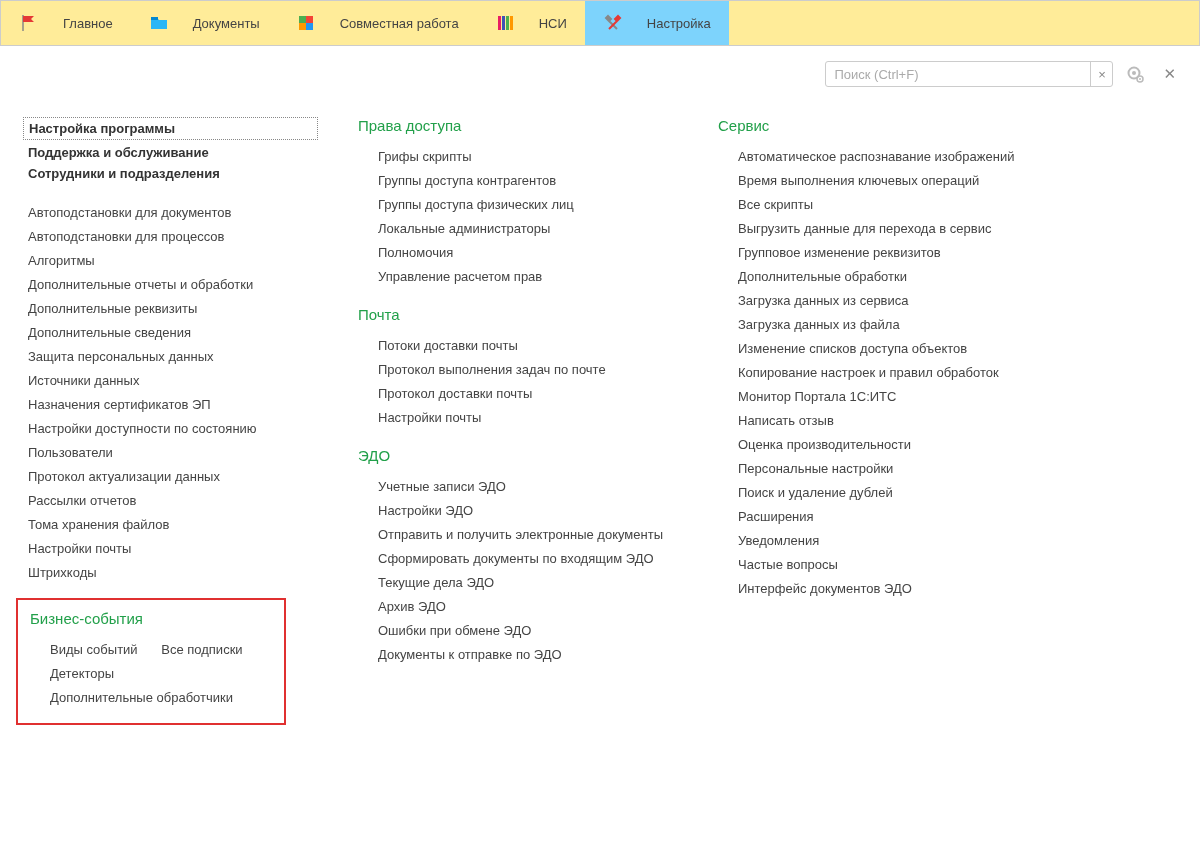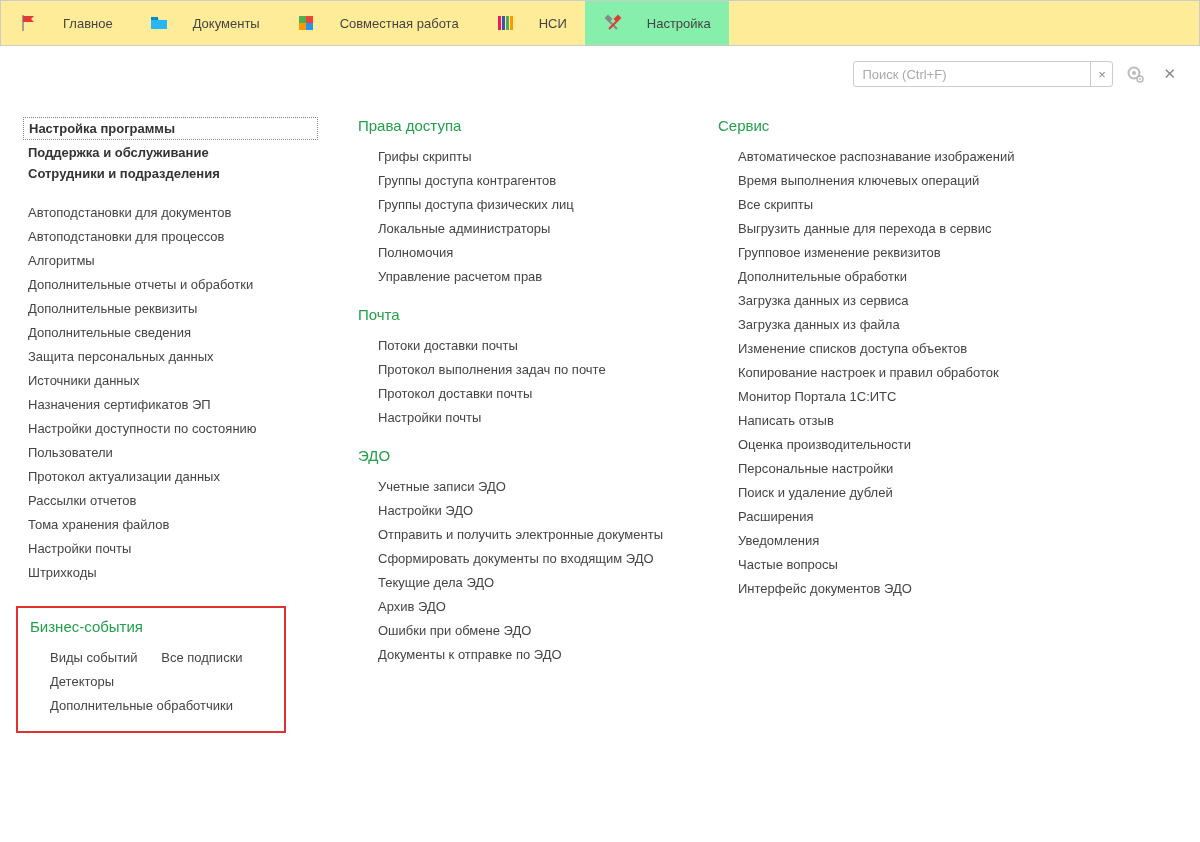--- a/index.html
+++ b/index.html
@@ -1,42 +1,42 @@
 <!DOCTYPE html>
 <html><head>
 <meta charset="utf-8">
 <style>
   * { box-sizing: border-box; margin: 0; padding: 0; }
   body { font-family: Arial, sans-serif; font-size: 13px; background: #fff; color: #333; width: 1200px; }
   
   .topbar { background: #ffec99; border: 1px solid #ccc; display: flex; align-items: stretch; height: 46px; }
   .tab { display: flex; align-items: center; padding: 0 18px; gap: 24px; cursor: pointer; color: #444; }
-  .tab.active { background: #86efac; }
+  .tab.active { background: #7dd3fc; }
   .tab .icon { width: 20px; height: 20px; display: flex; align-items: center; justify-content: center; }
   
   .toolbar { display: flex; justify-content: flex-end; align-items: center; padding: 15px 18px 0 0; gap: 8px; }
-  .search-wrap { display: flex; align-items: center; border: 1px solid #ccc; border-radius: 3px; height: 26px; width: 260px; }
+  .search-wrap { display: flex; align-items: center; border: 1px solid #ccc; border-radius: 3px; height: 26px; width: 288px; }
   .search-wrap input { border: none; outline: none; flex: 1; padding: 0 8px; font-size: 13px; color: #333; background: transparent; }
   .search-wrap input::placeholder { color: #aaa; }
   .search-clear { width: 22px; height: 24px; border-left: 1px solid #ccc; display: flex; align-items: center; justify-content: center; color: #888; cursor: pointer; font-size: 13px; }
   .gear { color: #aaa; cursor: pointer; font-size: 18px; padding: 0 4px; }
   .closex { color: #888; cursor: pointer; font-size: 15px; padding: 0 6px; }
 
   .content { display: flex; padding: 30px 20px 20px 28px; gap: 40px; }
   .col { display: flex; flex-direction: column; }
   
   .section-head { color: #22a04a; font-size: 15px; margin: 18px 0 10px 0; }
   .section-head.first { margin-top: 0; }
   .bold-link { font-weight: bold; color: #333; padding: 3px 0; cursor: pointer; display: inline-block; }
   .bold-link.dashed { border: 1px dotted #888; padding: 3px 5px; margin-left: -5px; margin-bottom: 2px; }
   .link { color: #444; padding: 4.5px 0 4.5px 20px; cursor: pointer; display: inline-block; }
   .link.noindent { padding-left: 0; }
   .spacer { height: 16px; }
   
-  .highlight-box { border: 2px solid #e03030; padding: 10px 12px 14px 12px; margin-top: 22px; margin-left: -12px; width: 270px; }
+  .highlight-box { border: 2px solid #e03030; padding: 10px 12px 14px 12px; margin-top: 14px; margin-left: -12px; width: 270px; }
 
   svg { display: block; }
 </style>
 </head>
 <body>
 
 <div class="topbar">
   <div class="tab">
     <span class="icon">
       <svg width="20" height="20" viewBox="0 0 20 20">

